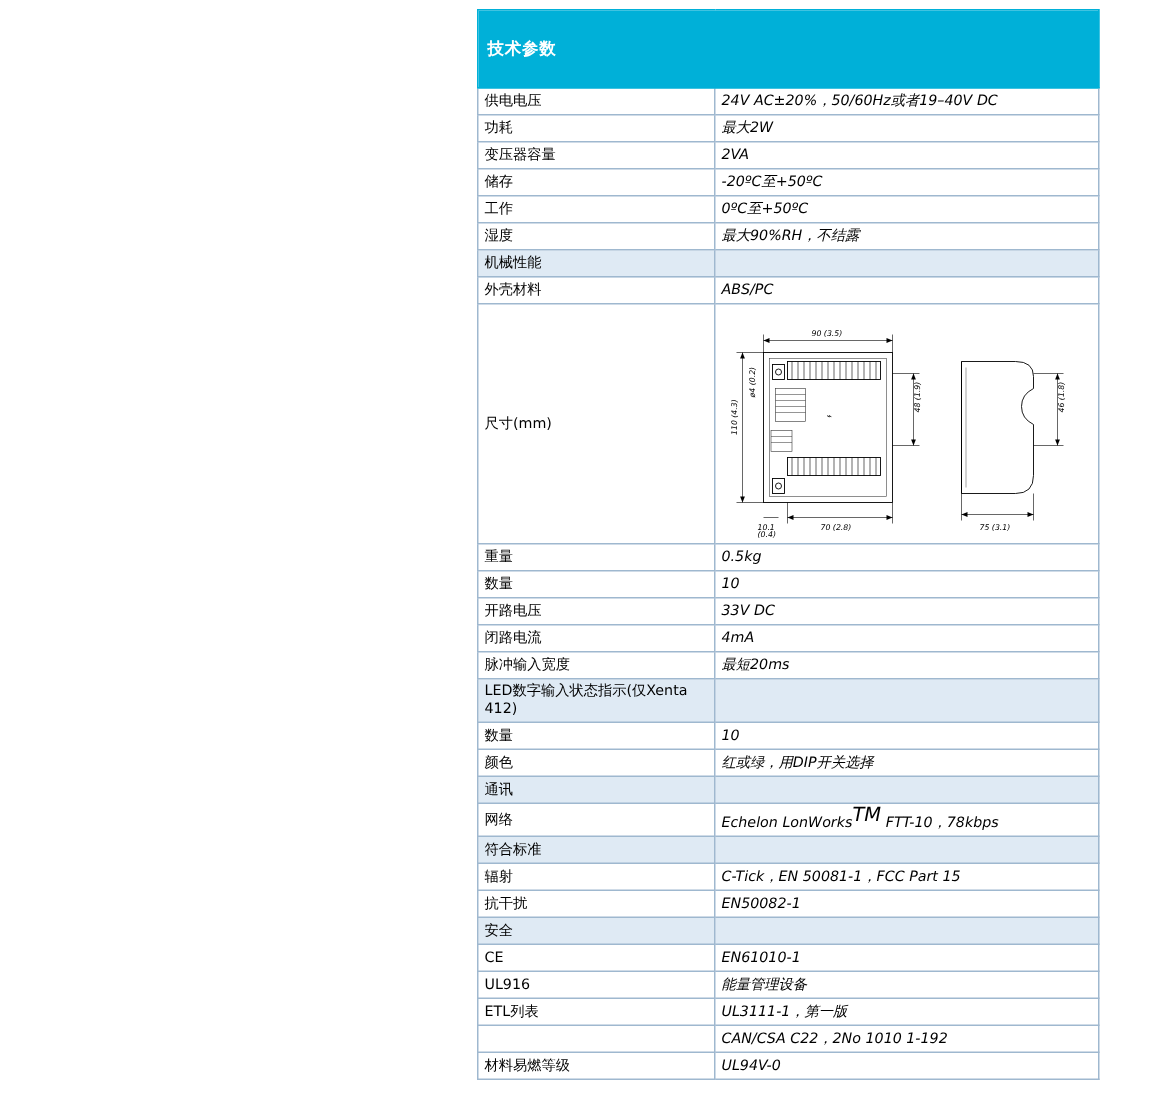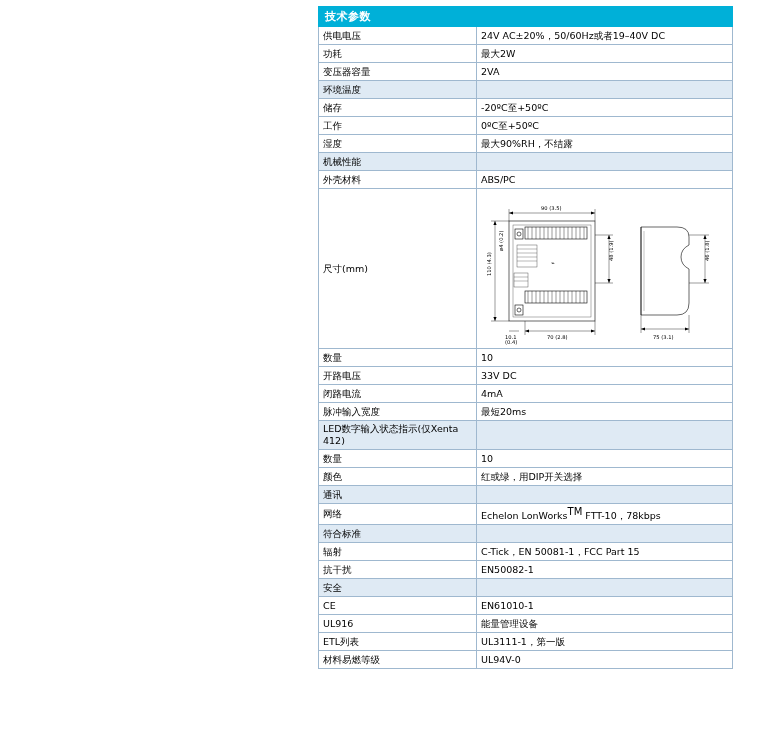--- a/index.html
+++ b/index.html
@@ -31,48 +31,48 @@
   }
   .spec-table td {
     border: 1px solid #9fb8cf;
     padding: 2px 4px 2px 4px;
     vertical-align: middle;
     height: 13px;
     line-height: 12px;
     color: #000;
   }
   .col-label { width: 158px; }
-  .col-value { width: 256px; }
+  .col-value { width: 256px; font-style: italic; }
 
   .title-row td {
     background: #00b0d8;
     color: #ffffff;
     font-size: 11px;
     font-weight: bold;
-    padding: 3px 6px;
+    padding: 19px 6px;
     border: 1px solid #00b0d8;
     letter-spacing: 0.5px;
   }
   .section-row td {
     background: #dfeaf4;
     border: 1px solid #9fb8cf;
   }
   .section-row td.col-label { }
   .empty-val { }
 
   .dim-label-cell {
     vertical-align: top;
     height: auto;
   }
   .dim-draw-cell {
     padding: 0;
     height: 155px;
     vertical-align: top;
   }
-  .sup { font-size: 10px; vertical-align: super; }
+  .sup { font-size: 13px; vertical-align: super; }
 
   .drawing {
     position: relative;
     width: 100%;
     height: 155px;
     background: #ffffff;
   }
   .drawing svg { display: block; }
 </style>
 </head>
@@ -95,24 +95,20 @@
       </tr>
       <tr>
         <td class="col-label">功耗</td>
         <td class="col-value">最大2W</td>
       </tr>
       <tr>
         <td class="col-label">变压器容量</td>
         <td class="col-value">2VA</td>
       </tr>
 
-      <tr class="section-row">
-        <td class="col-label">环境温度</td>
-        <td class="col-value empty-val"></td>
-      </tr>
 
       <tr>
         <td class="col-label">储存</td>
         <td class="col-value">-20ºC至+50ºC</td>
       </tr>
       <tr>
         <td class="col-label">工作</td>
         <td class="col-value">0ºC至+50ºC</td>
       </tr>
       <tr>
@@ -250,20 +246,24 @@
                 <text x="66" y="148">70 (2.8)</text>
                 <text x="132" y="70" transform="rotate(-90 132 70)">48 (1.9)</text>
                 <text x="228" y="70" transform="rotate(-90 228 70)">46 (1.8)</text>
                 <text x="172" y="148">75 (3.1)</text>
               </g>
             </svg>
           </div>
         </td>
       </tr>
 
+      <tr>
+        <td class="col-label">重量</td>
+        <td class="col-value">0.5kg</td>
+      </tr>
 
 
       <tr>
         <td class="col-label">数量</td>
         <td class="col-value">10</td>
       </tr>
       <tr>
         <td class="col-label">开路电压</td>
         <td class="col-value">33V DC</td>
       </tr>
@@ -323,20 +323,24 @@
         <td class="col-label">CE</td>
         <td class="col-value">EN61010-1</td>
       </tr>
       <tr>
         <td class="col-label">UL916</td>
         <td class="col-value">能量管理设备</td>
       </tr>
       <tr>
         <td class="col-label">ETL列表</td>
         <td class="col-value">UL3111-1，第一版</td>
+      </tr>
+      <tr>
+        <td class="col-label"></td>
+        <td class="col-value">CAN/CSA C22，2No 1010 1-192</td>
       </tr>
       <tr>
         <td class="col-label">材料易燃等级</td>
         <td class="col-value">UL94V-0</td>
       </tr>
 
     </tbody>
   </table>
 </div>
 

